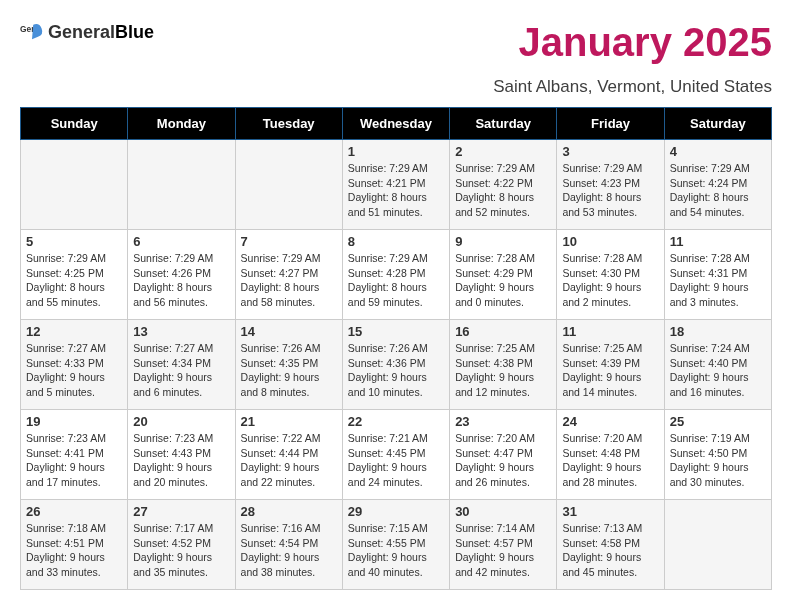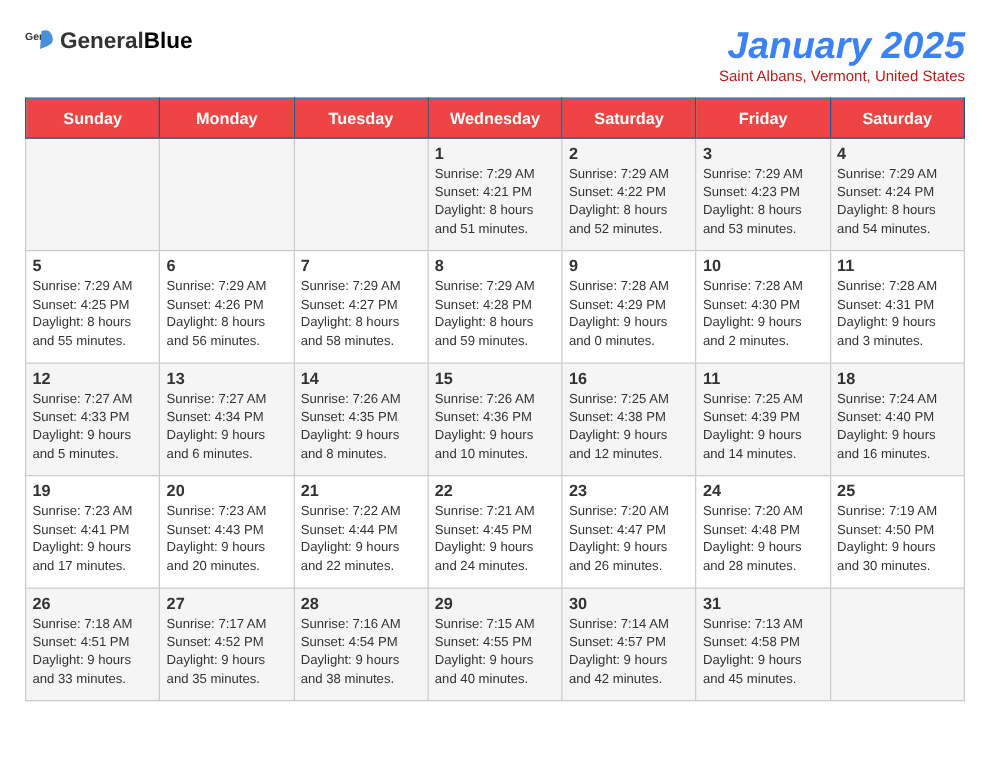--- a/index.html
+++ b/index.html
@@ -22,36 +22,36 @@
       gap: 4px;
     }
     .logo-icon {
       width: 24px;
       height: 24px;
     }
     .title-block {
       text-align: right;
     }
     .calendar-title {
-      font-size: 30px;
+      font-size: 40px;
       font-weight: bold;
-      color: #3b82f6;
-      font-style: italic;
+      color: #be185d;
     }
     .calendar-subtitle {
-      font-size: 12px;
-      color: #b91c1c;
+      font-size: 17px;
+      color: #404040;
+      margin-top: 12px;
     }
     table {
       width: 100%;
       border-collapse: collapse;
       border: 1px solid #ccc;
     }
     thead tr th {
-      background-color: #ef4444;
+      background-color: #000000;
       color: #fff;
       font-size: 13px;
       font-weight: bold;
       padding: 8px 4px;
       text-align: center;
       border: 1px solid #1e5a8e;
     }
     tbody tr td {
       border: 1px solid #ccc;
       vertical-align: top;

